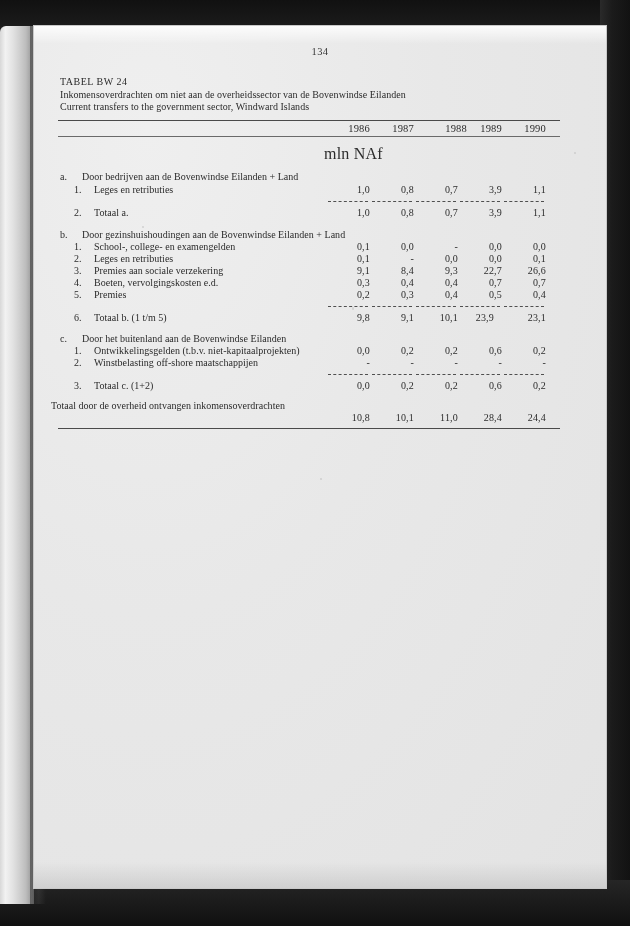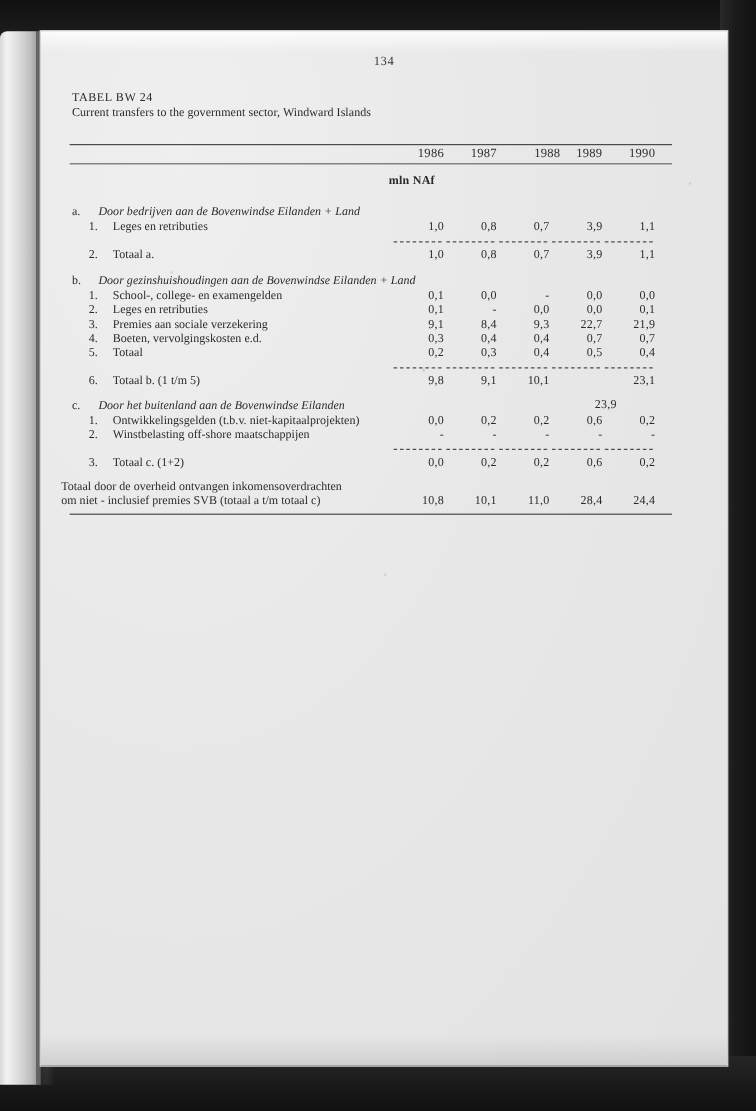--- a/index.html
+++ b/index.html
@@ -113,24 +113,23 @@
 
   .yearhdr {
     position: absolute;
     font-size: 10.5px;
     text-align: right;
     color: #2b2b2b;
     letter-spacing: .2px;
   }
   .unit {
     position: absolute;
-    font-size: 10px;
+    font-size: 16px;
     color: #2b2b2b;
     letter-spacing: .2px;
-    font-weight: bold;
   }
 
   .row {
     position: absolute;
     left: 0;
     width: 572px;
     height: 12px;
   }
   .sec-letter {
     position: absolute;
@@ -144,21 +143,21 @@
     font-size: 10px;
     color: #2b2b2b;
   }
   .label {
     position: absolute;
     font-size: 10px;
     color: #2b2b2b;
     white-space: nowrap;
     letter-spacing: .02px;
   }
-  .label.sec { left: 48px; font-style: italic; }
+  .label.sec { left: 48px; }
   .label.item { left: 60px; }
   .label.total-wide { left: 17px; }
 
   .val {
     position: absolute;
     width: 44px;
     font-size: 10px;
     text-align: right;
     color: #2b2b2b;
     letter-spacing: .2px;
@@ -196,20 +195,21 @@
     <div class="speck" style="left:318px;top:281px;width:2px;height:3px;"></div>
     <div class="speck" style="left:540px;top:126px;width:2px;height:2px;"></div>
     <div class="speck" style="left:108px;top:200px;width:2px;height:2px;"></div>
 
     <div class="content">
 
       <div class="folio">134</div>
 
       <div class="title-block">
         <div class="t1">TABEL BW 24</div>
+        <div class="t2">Inkomensoverdrachten om niet aan de overheidssector van de Bovenwindse Eilanden</div>
         <div class="t3">Current transfers to the government sector, Windward Islands</div>
       </div>
 
       <div class="table">
 
         <div class="rule" style="left:24px;top:94px;width:502px;"></div>
 
         <div class="yearhdr" style="left:292px;top:97px;width:44px;">1986</div>
         <div class="yearhdr" style="left:336px;top:97px;width:44px;">1987</div>
         <div class="yearhdr" style="left:389px;top:97px;width:44px;">1988</div>
@@ -276,56 +276,56 @@
           <span class="val" style="left:468px;">0,1</span>
         </div>
 
         <div class="row" style="top:239px;">
           <span class="item-num">3.</span>
           <span class="label item">Premies aan sociale verzekering</span>
           <span class="val" style="left:292px;">9,1</span>
           <span class="val" style="left:336px;">8,4</span>
           <span class="val" style="left:380px;font-family:Liberation Serif, serif;">9,3</span>
           <span class="val" style="left:424px;">22,7</span>
-          <span class="val" style="left:468px;">21,9</span>
+          <span class="val" style="left:468px;">26,6</span>
         </div>
 
         <div class="row" style="top:251px;">
           <span class="item-num">4.</span>
           <span class="label item">Boeten, vervolgingskosten e.d.</span>
           <span class="val" style="left:292px;">0,3</span>
           <span class="val" style="left:336px;">0,4</span>
           <span class="val" style="left:380px;">0,4</span>
           <span class="val" style="left:424px;">0,7</span>
           <span class="val" style="left:468px;">0,7</span>
         </div>
 
         <div class="row" style="top:263px;">
           <span class="item-num">5.</span>
-          <span class="label item">Totaal</span>
+          <span class="label item">Premies</span>
           <span class="val" style="left:292px;">0,2</span>
           <span class="val" style="left:336px;">0,3</span>
           <span class="val" style="left:380px;">0,4</span>
           <span class="val" style="left:424px;text-align:right;">0,5</span>
           <span class="val" style="left:468px;">0,4</span>
         </div>
 
         <div class="dashseg" style="left:294px;top:280px;"></div>
         <div class="dashseg" style="left:338px;top:280px;"></div>
         <div class="dashseg" style="left:382px;top:280px;"></div>
         <div class="dashseg" style="left:426px;top:280px;"></div>
         <div class="dashseg" style="left:470px;top:280px;"></div>
 
         <div class="row" style="top:286px;">
           <span class="item-num">6.</span>
           <span class="label item">Totaal b. (1 t/m 5)</span>
           <span class="val" style="left:292px;">9,8</span>
           <span class="val" style="left:336px;">9,1</span>
           <span class="val" style="left:380px;">10,1</span>
-          <span class="val" style="left:436px;margin-top:20px;">23,9</span>
+          <span class="val" style="left:416px;">23,9</span>
           <span class="val" style="left:468px;">23,1</span>
         </div>
 
         <div class="row" style="top:307px;">
           <span class="sec-letter">c.</span>
           <span class="label sec">Door het buitenland aan de Bovenwindse Eilanden</span>
         </div>
 
         <div class="row" style="top:319px;">
           <span class="item-num">1.</span>
@@ -361,21 +361,20 @@
           <span class="val" style="left:380px;">0,2</span>
           <span class="val" style="left:424px;">0,6</span>
           <span class="val" style="left:468px;">0,2</span>
         </div>
 
         <div class="row" style="top:374px;">
           <span class="label total-wide">Totaal door de overheid ontvangen inkomensoverdrachten</span>
         </div>
 
         <div class="row" style="top:386px;">
-          <span class="label total-wide">om niet - inclusief premies SVB (totaal a t/m totaal c)</span>
           <span class="val" style="left:292px;">10,8</span>
           <span class="val" style="left:336px;">10,1</span>
           <span class="val" style="left:380px;">11,0</span>
           <span class="val" style="left:424px;">28,4</span>
           <span class="val" style="left:468px;">24,4</span>
         </div>
 
         <div class="rule" style="left:24px;top:402px;width:502px;"></div>
 
       </div>

